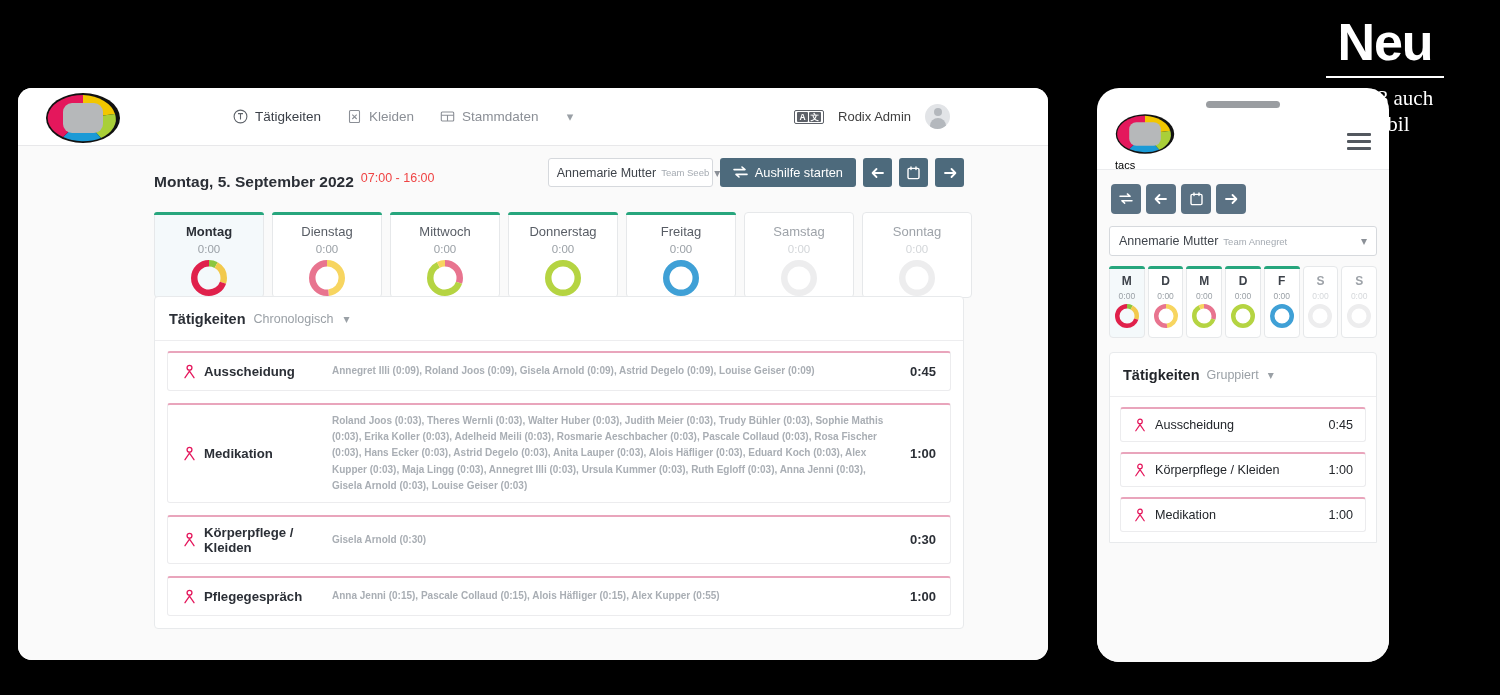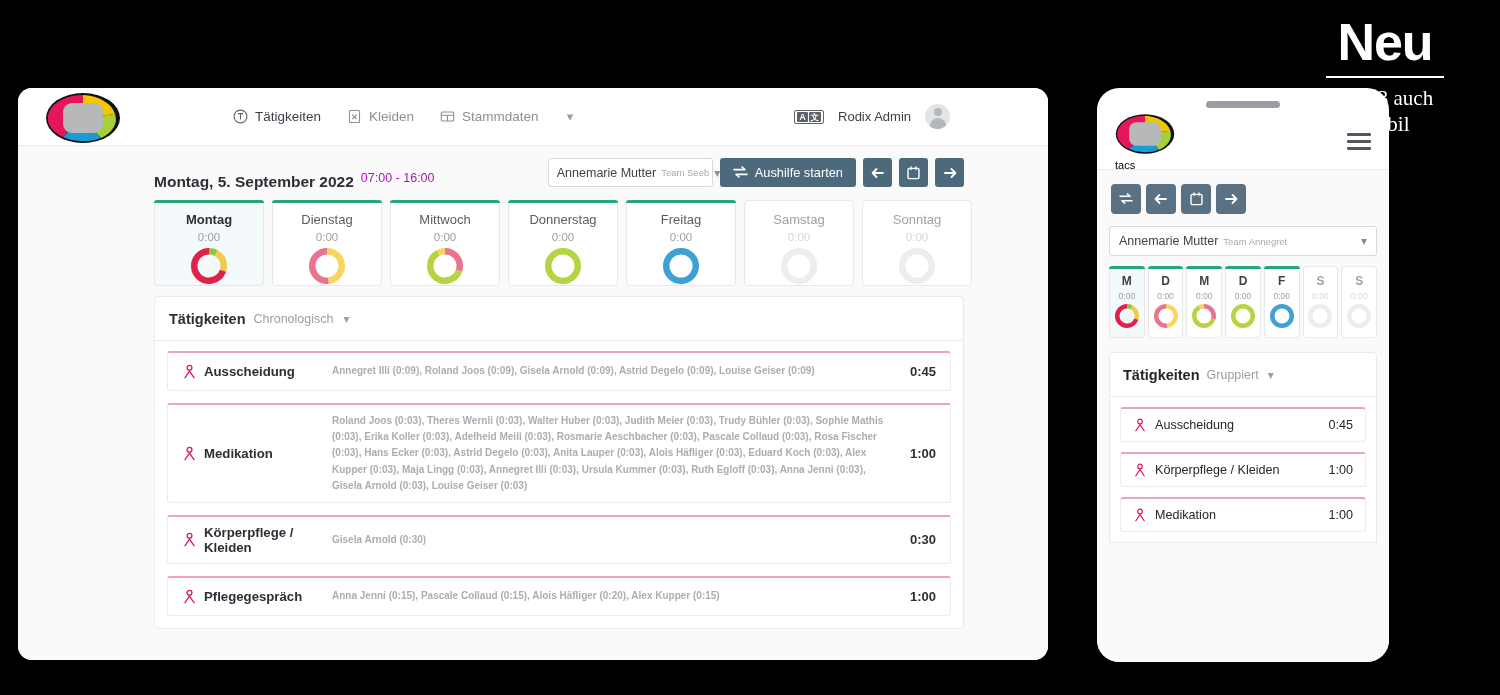--- a/index.html
+++ b/index.html
@@ -75,21 +75,21 @@
     border-radius: 8px 8px 0 0; background: #b4b8bd; transform: translateX(-50%);
   }
 
   .dt-body { background: #fafafa; height: 514px; position: relative; }
 
   .dt-titlerow {
     position: absolute; left: 136px; top: 18px; right: 84px;
     display: flex; align-items: center;
   }
   .dt-date { font-size: 15.5px; font-weight: bold; color: #2b2f36; margin-top: 9px; }
-  .dt-time { font-size: 12.5px; color: #a21caf; margin-left: 7px; }
+  .dt-time { font-size: 12.5px; color: #ef4444; margin-left: 7px; }
 
   .dt-controls { position: absolute; right: 84px; top: 12px; display: flex; align-items: center; gap: 7px; }
   .select-box {
     background: #fff; border: 1px solid #d6d9dd; border-radius: 3px;
     height: 29px; width: 165px; display: flex; align-items: center;
     padding: 0 8px; gap: 5px;
   }
   .select-main { font-size: 12.5px; color: #3f444b; white-space: nowrap; }
   .select-sub { font-size: 9.5px; color: #a5abb2; white-space: nowrap; }
   .select-chev { margin-left: auto; color: #8b9097; font-size: 12px; }
@@ -98,21 +98,21 @@
     display: flex; align-items: center; gap: 7px; padding: 0 13px;
     font-size: 12.8px; border: none; cursor: pointer;
     font-family: "Liberation Sans", sans-serif;
   }
   .btn-sq {
     background: #4d6a7c; color: #fff; height: 29px; width: 29px; border-radius: 3px;
     display: flex; align-items: center; justify-content: center; border: none; cursor: pointer;
   }
 
   
-  .week { position: absolute; left: 136px; top: 54px; display: flex; gap: 8px; }
+  .week { position: absolute; left: 136px; top: 66px; display: flex; gap: 8px; }
   .daycard {
     width: 110px; height: 86px; background: #fff;
     border: 1px solid #e6e8ea; border-radius: 4px;
     position: relative; display: flex; flex-direction: column; align-items: center;
     padding-top: 11px; cursor: pointer;
   }
   .daycard .topbar {
     position: absolute; left: -1px; right: -1px; top: -1px; height: 3px;
     background: #27a67d; border-radius: 4px 4px 0 0;
   }
@@ -414,21 +414,21 @@
               <div class="act-total">0:30</div>
             </div>
             <div class="act-row">
               <div class="act-label">
                 <svg width="15" height="15" viewBox="0 0 16 16" class="person-ico">
                   <circle cx="8" cy="4" r="2.6" fill="none" stroke="#e4175c" stroke-width="1.4"></circle>
                   <path d="M3.2 14.6 L8 7.6 L12.8 14.6" fill="none" stroke="#e4175c" stroke-width="1.4" stroke-linecap="round"></path>
                 </svg>
                 <span>Pflegegespräch</span>
               </div>
-              <div class="act-people">Anna Jenni (0:15), Pascale Collaud (0:15), Alois Häfliger (0:20), Alex Kupper (0:15)</div>
+              <div class="act-people">Anna Jenni (0:15), Pascale Collaud (0:15), Alois Häfliger (0:15), Alex Kupper (0:55)</div>
               <div class="act-total">1:00</div>
             </div>
           </div>
       </div>
 
     </div>
   </div>
 
   <div class="mobile">
     <div class="m-notch"></div>

